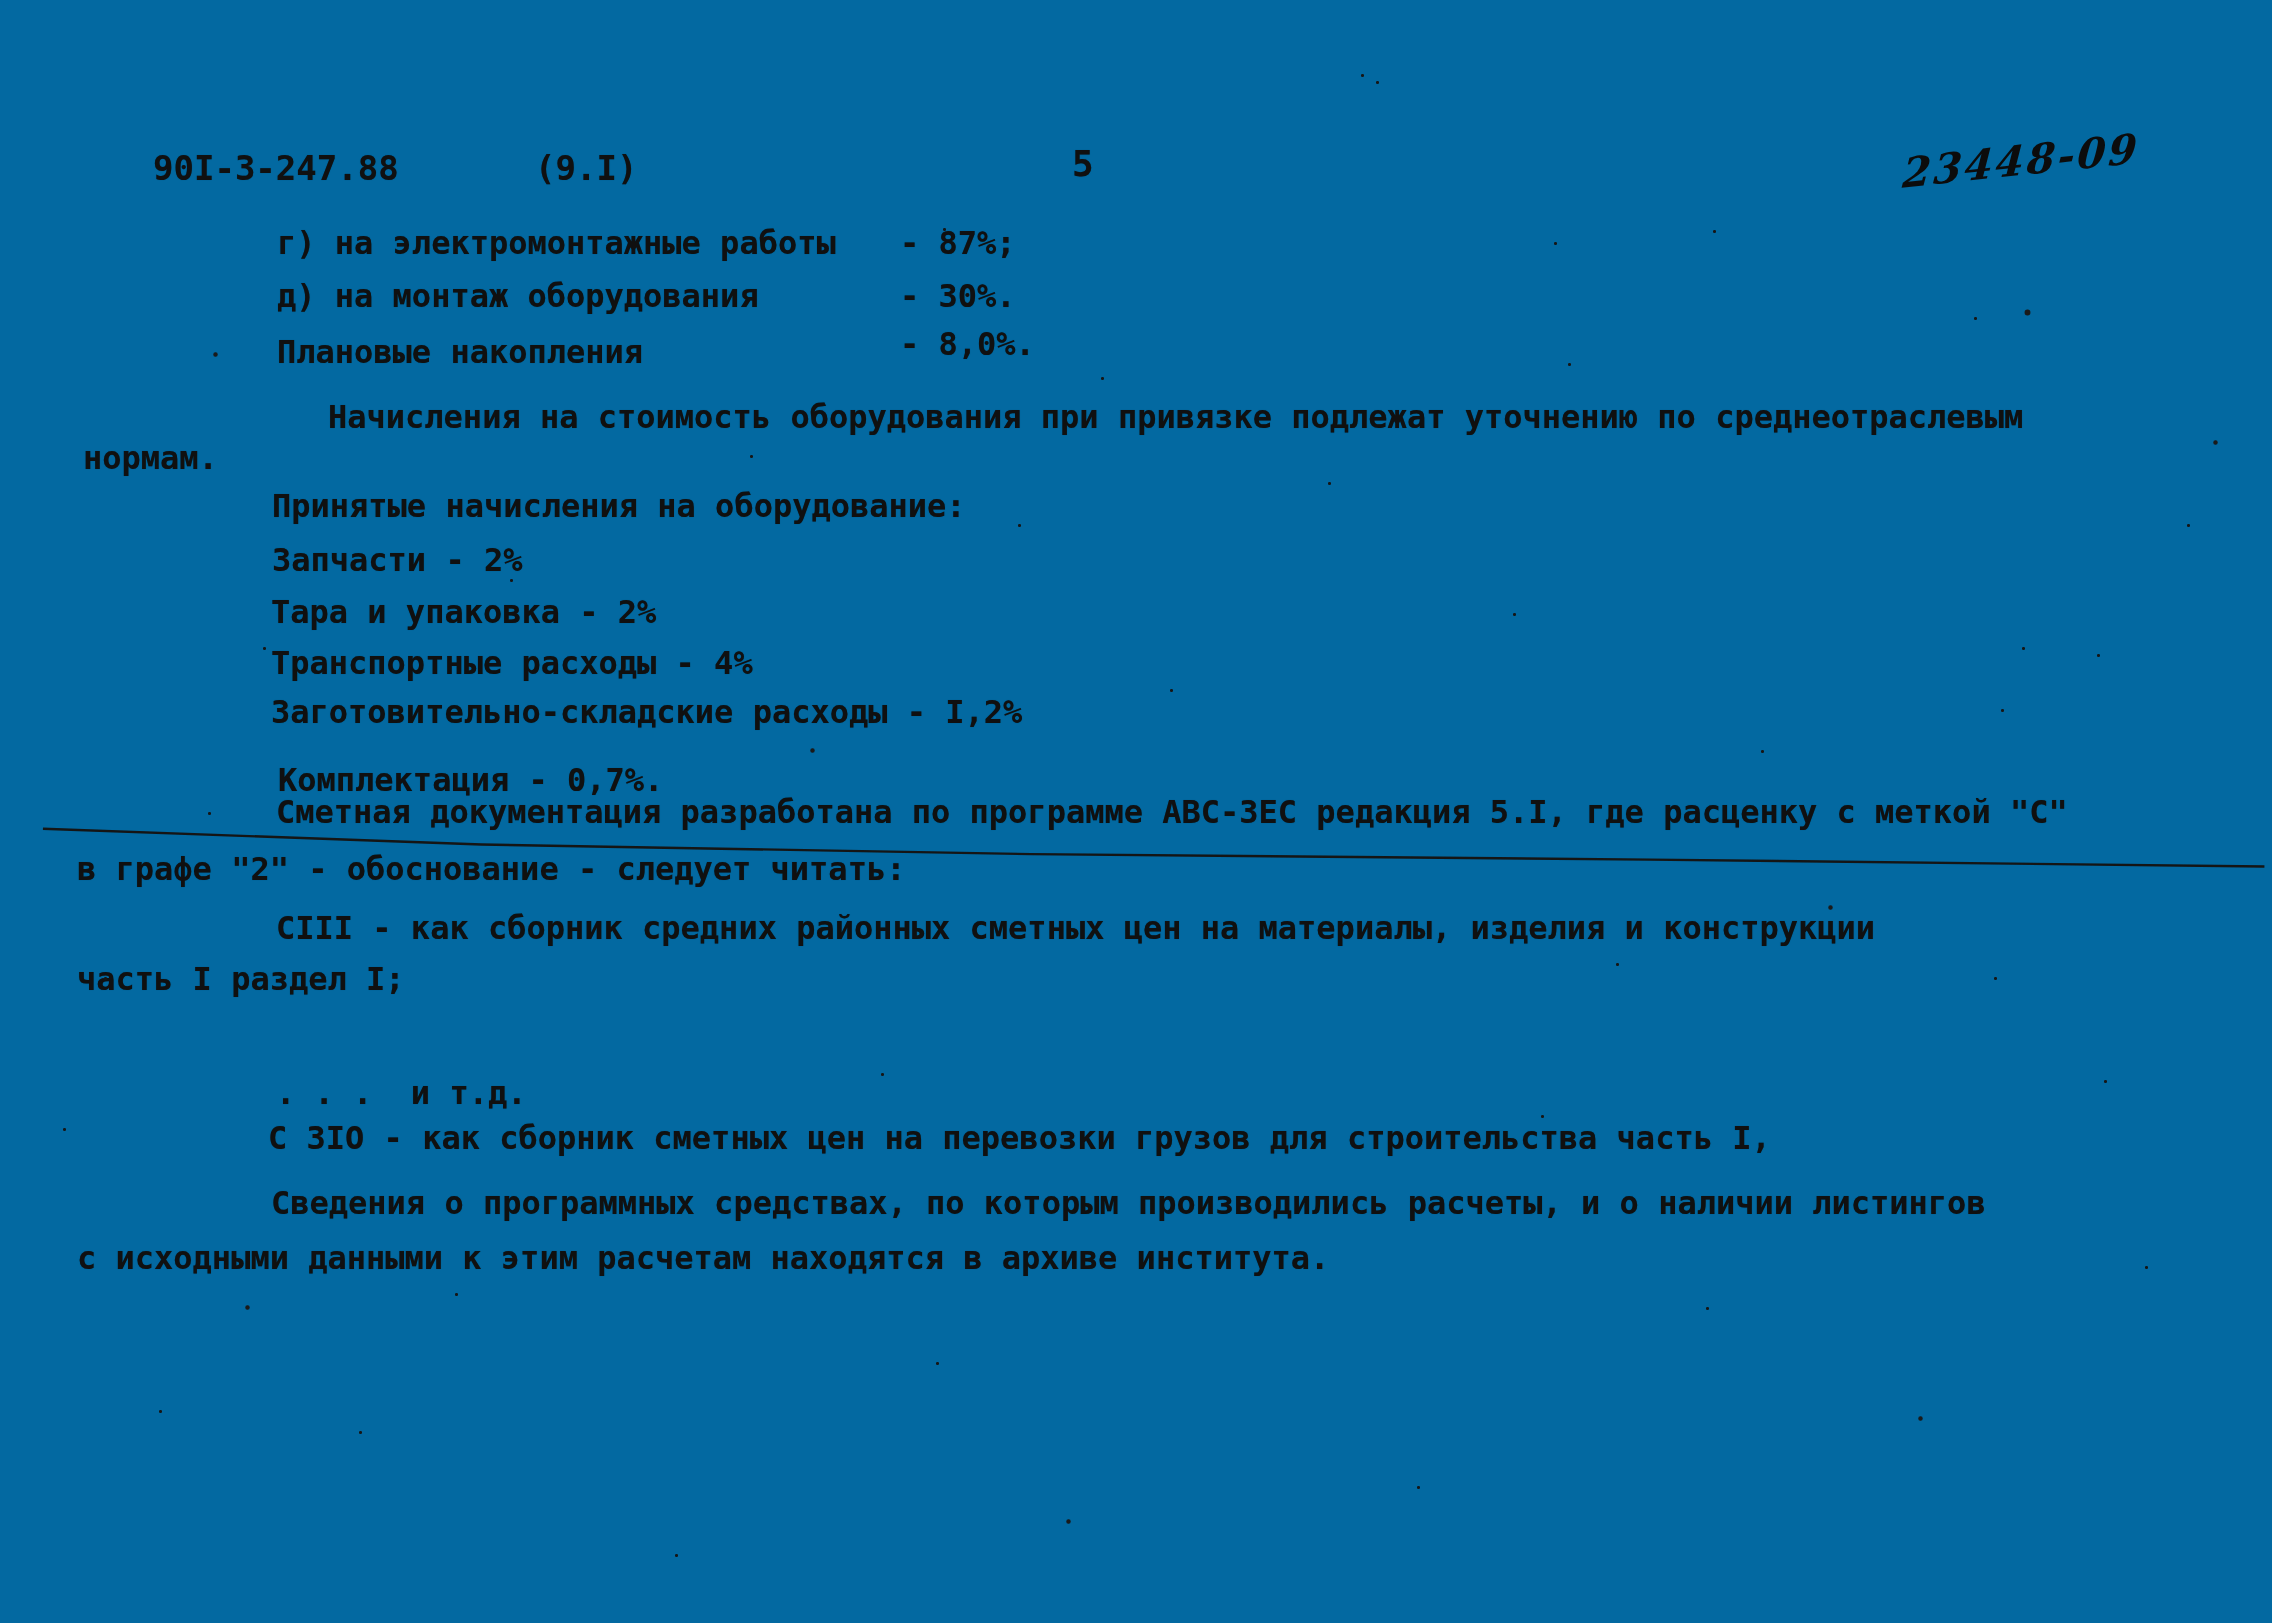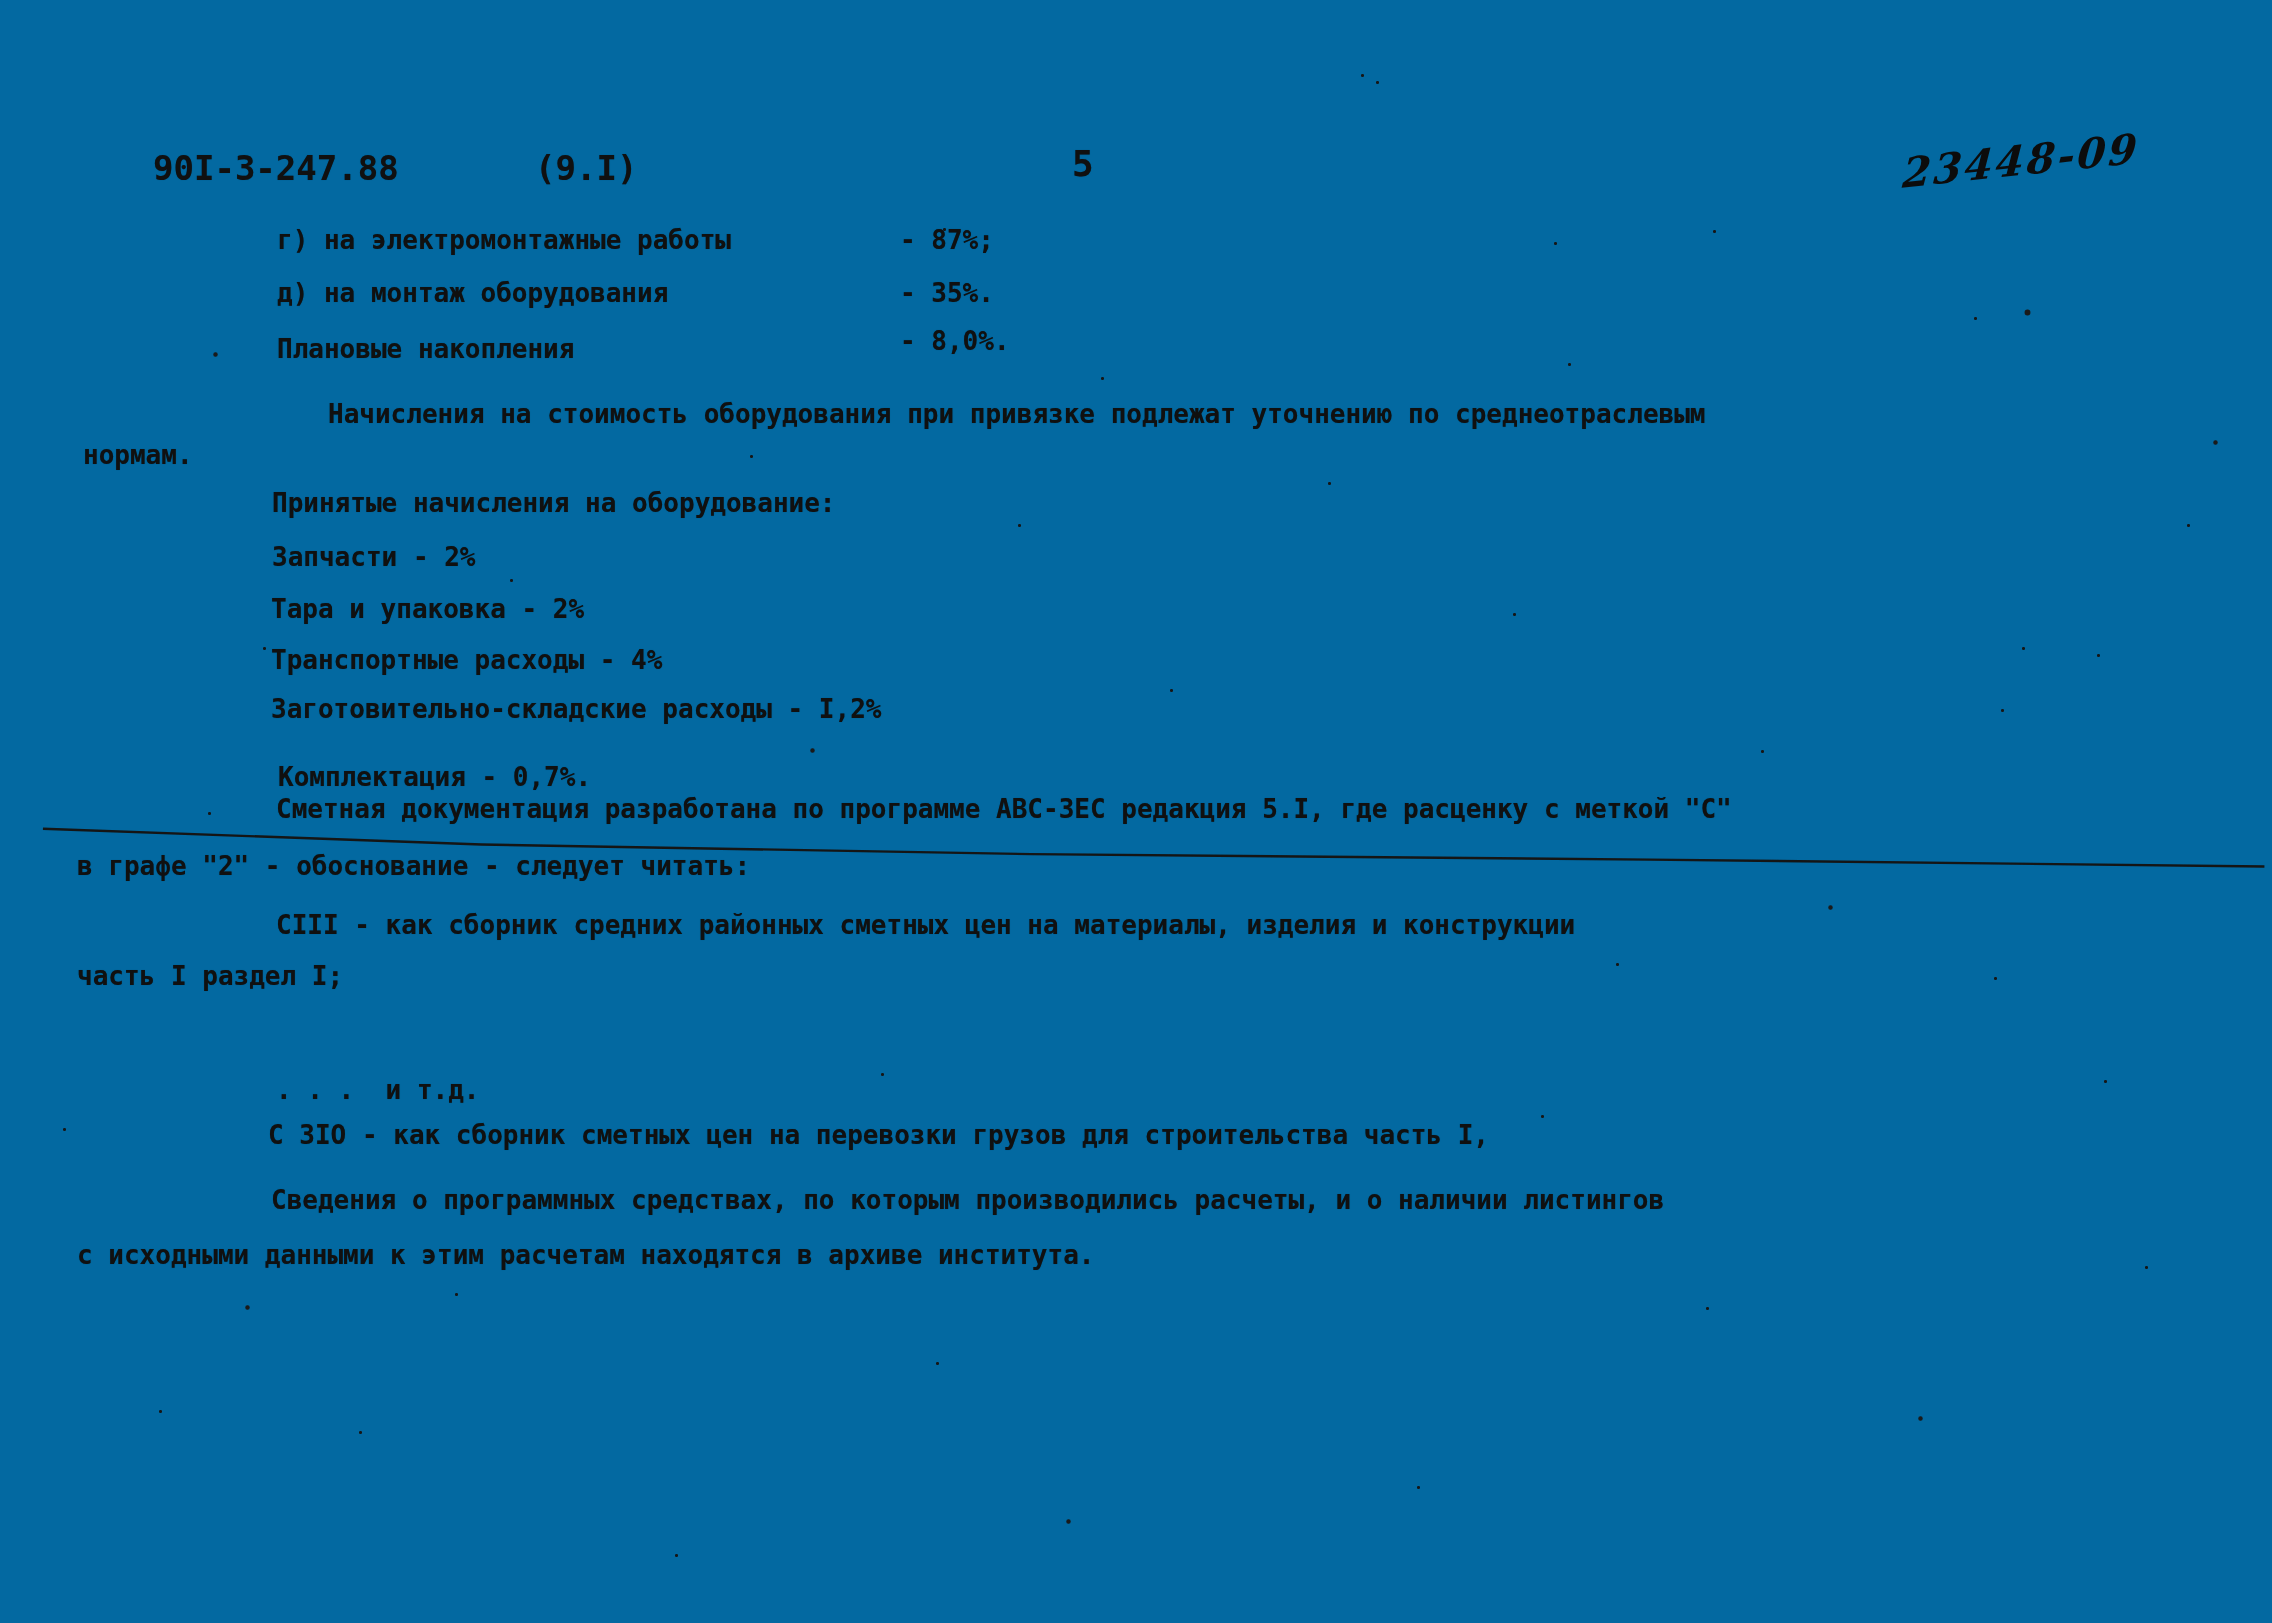--- a/index.html
+++ b/index.html
@@ -12,21 +12,21 @@
   }
   .page{
     position:absolute;inset:0;
     background:#0369a1;
   }
   
   .tw{
     position:absolute;
     font-family:"DejaVu Sans Mono","Liberation Mono",monospace;
     font-weight:bold;
-    font-size:26px;
+    font-size:32px;
     line-height:1;
     color:#101010;
     white-space:pre;
     letter-spacing:0;
     text-shadow:0 0 0.7px #00000066;
   }
   .hdr{font-size:34px;}
   .pgnum{font-size:36px;}
   
   .handwritten{
@@ -82,21 +82,21 @@
 
   <div class="tw hdr" style="left:153px;top:151px;">90I-3-247.88</div>
   <div class="tw hdr" style="left:535px;top:151px;">(9.I)</div>
   <div class="tw pgnum" style="left:1072px;top:146px;">5</div>
   <div class="handwritten" style="left:1902px;top:137px;">23448-09</div>
 
   <div class="tw" style="left:277px;top:227px;">г) на электромонтажные работы</div>
   <div class="tw" style="left:900px;top:227px;">- 87%;</div>
 
   <div class="tw" style="left:277px;top:280px;">д) на монтаж оборудования</div>
-  <div class="tw" style="left:900px;top:280px;">- 35%.</div>
+  <div class="tw" style="left:900px;top:280px;">- 30%.</div>
 
   <div class="tw" style="left:277px;top:336px;">Плановые накопления</div>
   <div class="tw" style="left:900px;top:328px;">- 8,0%.</div>
 
   <div class="tw" style="left:286px;top:401px;margin-left:42px;">Начисления на стоимость оборудования при привязке подлежат уточнению по среднеотраслевым</div>
   <div class="tw" style="left:77px;top:442px;margin-left:6px;">нормам.</div>
 
   <div class="tw" style="left:272px;top:490px;">Принятые начисления на оборудование:</div>
   <div class="tw" style="left:272px;top:544px;">Запчасти - 2%</div>
   <div class="tw" style="left:271px;top:596px;">Тара и упаковка - 2%</div>

